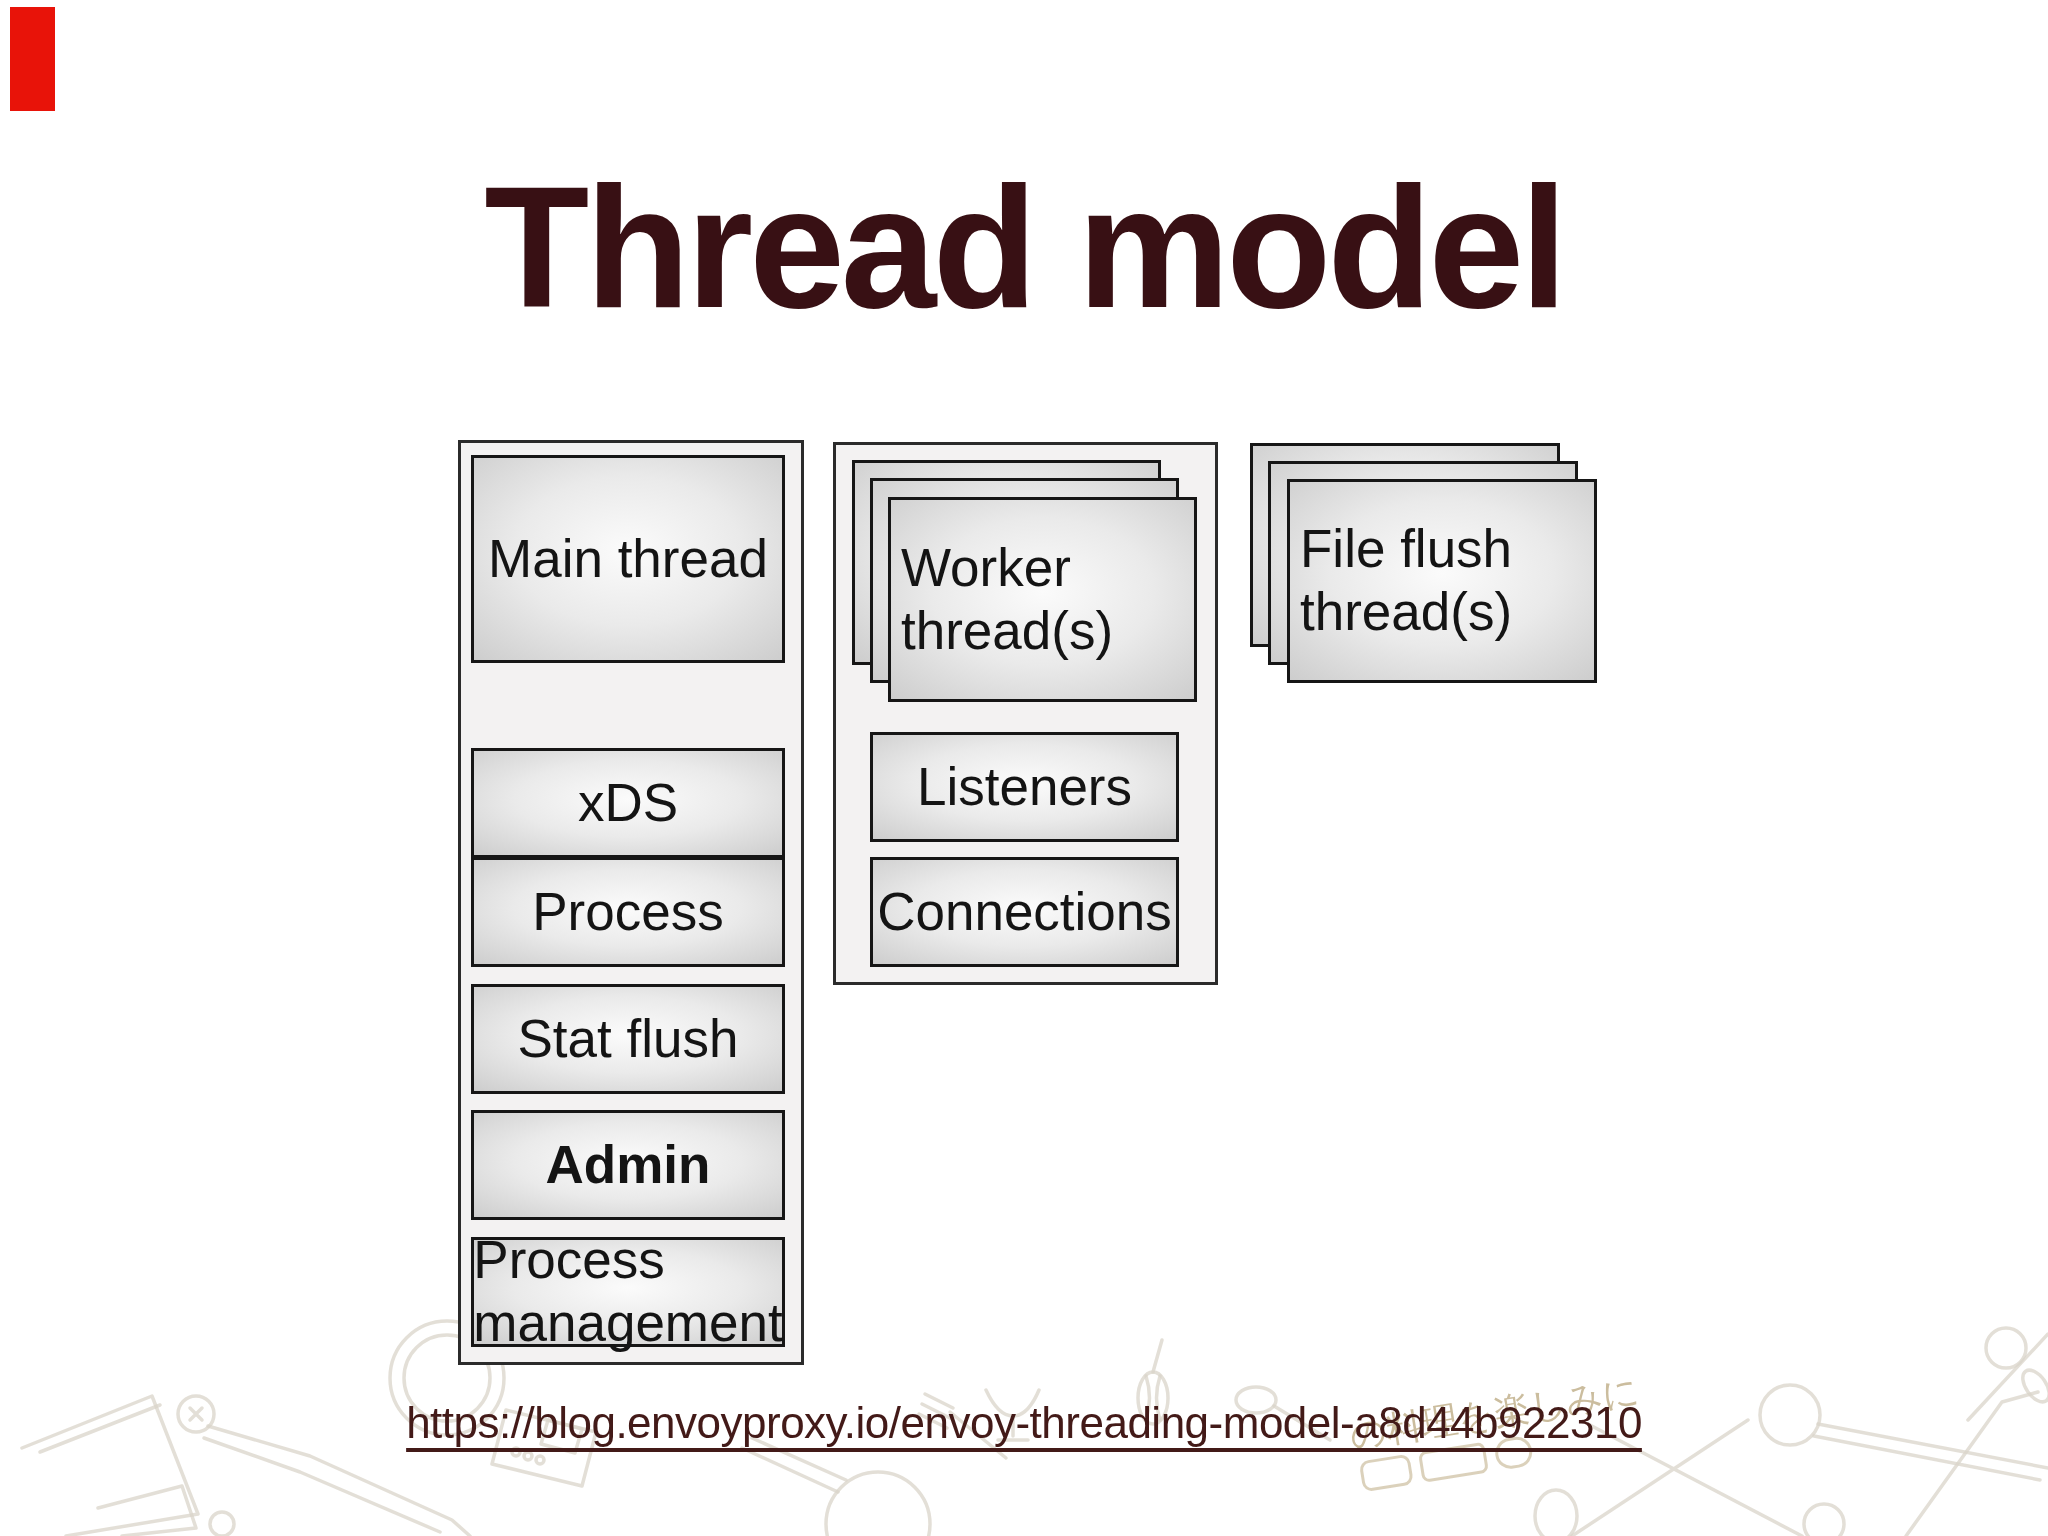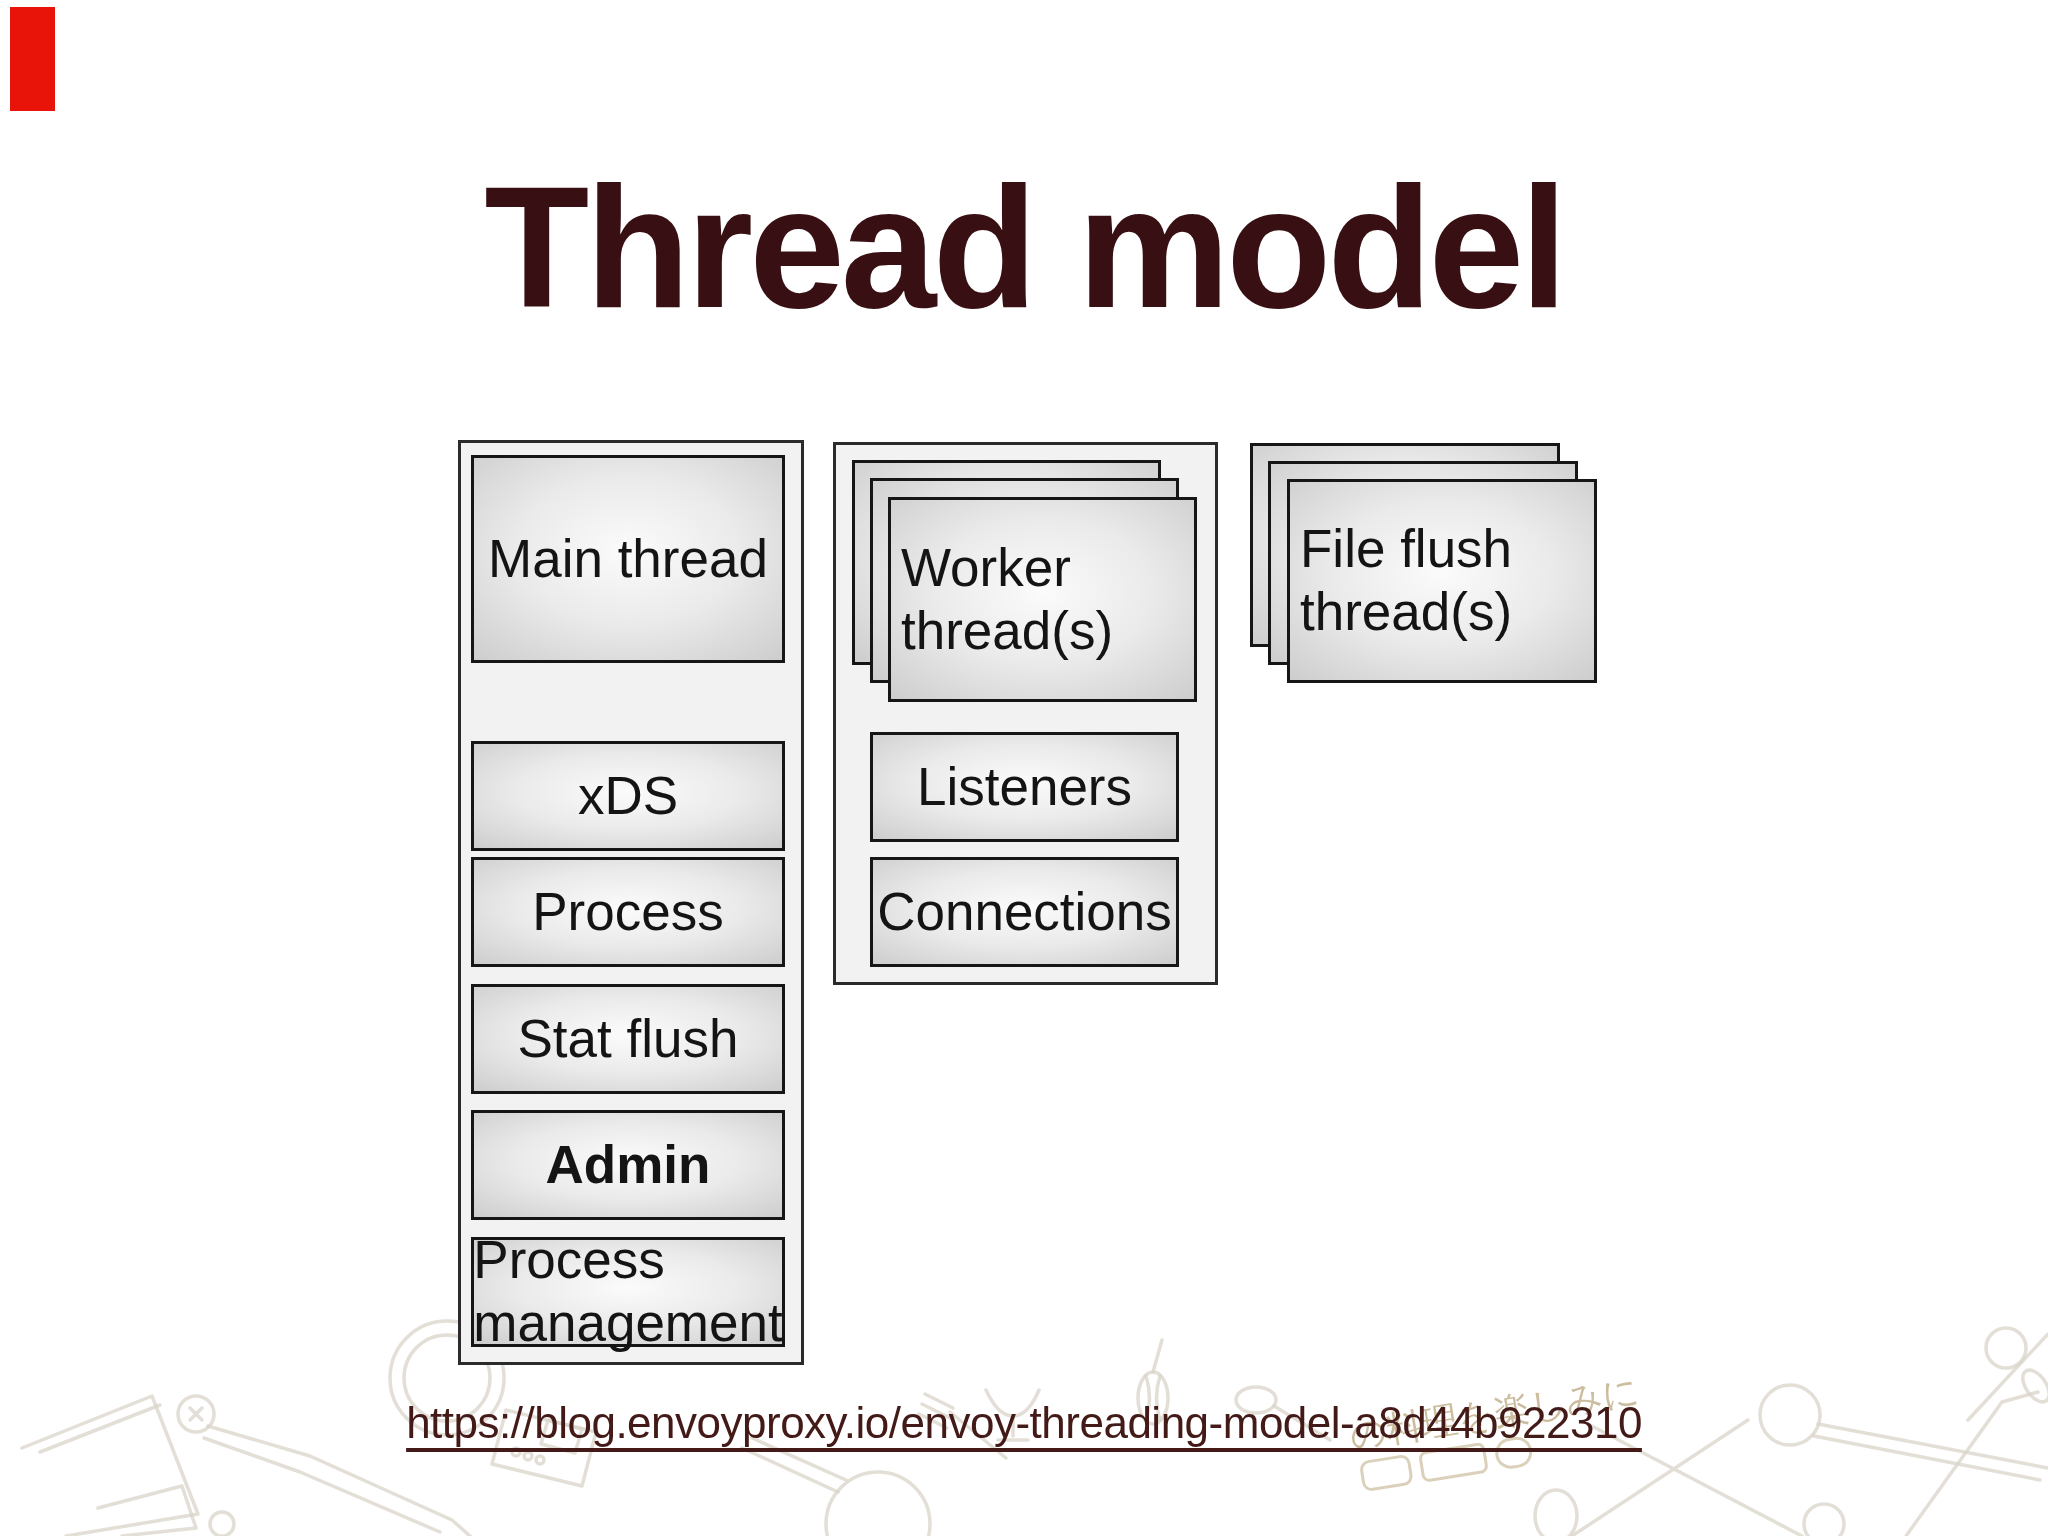--- a/index.html
+++ b/index.html
@@ -41,21 +41,21 @@
     background:radial-gradient(ellipse 115% 115% at 50% 46%,
       var(--box-gradient-light) 0%, #eaeaea 32%,
       var(--box-gradient-mid) 64%, var(--box-gradient-dark) 100%);
     display:flex;align-items:center;justify-content:center;
     font-size:53px;line-height:1.18;color:var(--label-text);
     padding:4px 10px;
   }
   .main-group{left:458px;top:440px;width:346px;height:925px;}
   .main-group .gbox{left:10px;width:314px;}
   .box-main{top:12px;height:208px;}
-  .box-r1{top:298px;height:110px;}
+  .box-r1{top:305px;height:110px;}
   .box-r2{top:414px;height:110px;}
   .box-r3{top:541px;height:110px;}
   .box-r4{top:667px;height:110px;font-weight:bold;}
   .box-r5{top:794px;height:110px;}
 
   .worker-group{left:833px;top:442px;width:385px;height:543px;}
   .worker-group .layer{width:309px;height:205px;}
   .layer-1{left:16px;top:15px;}
   .layer-2{left:34px;top:33px;}
   .layer-3{left:52px;top:52px;}

